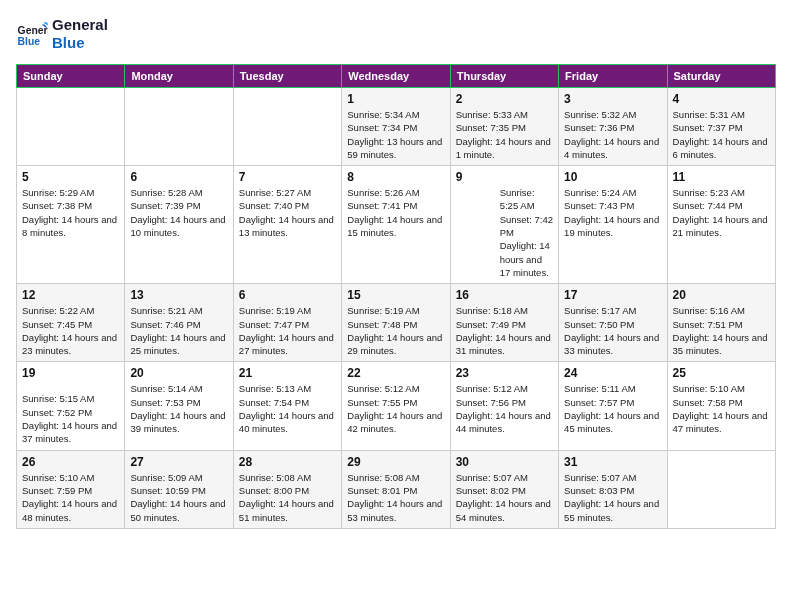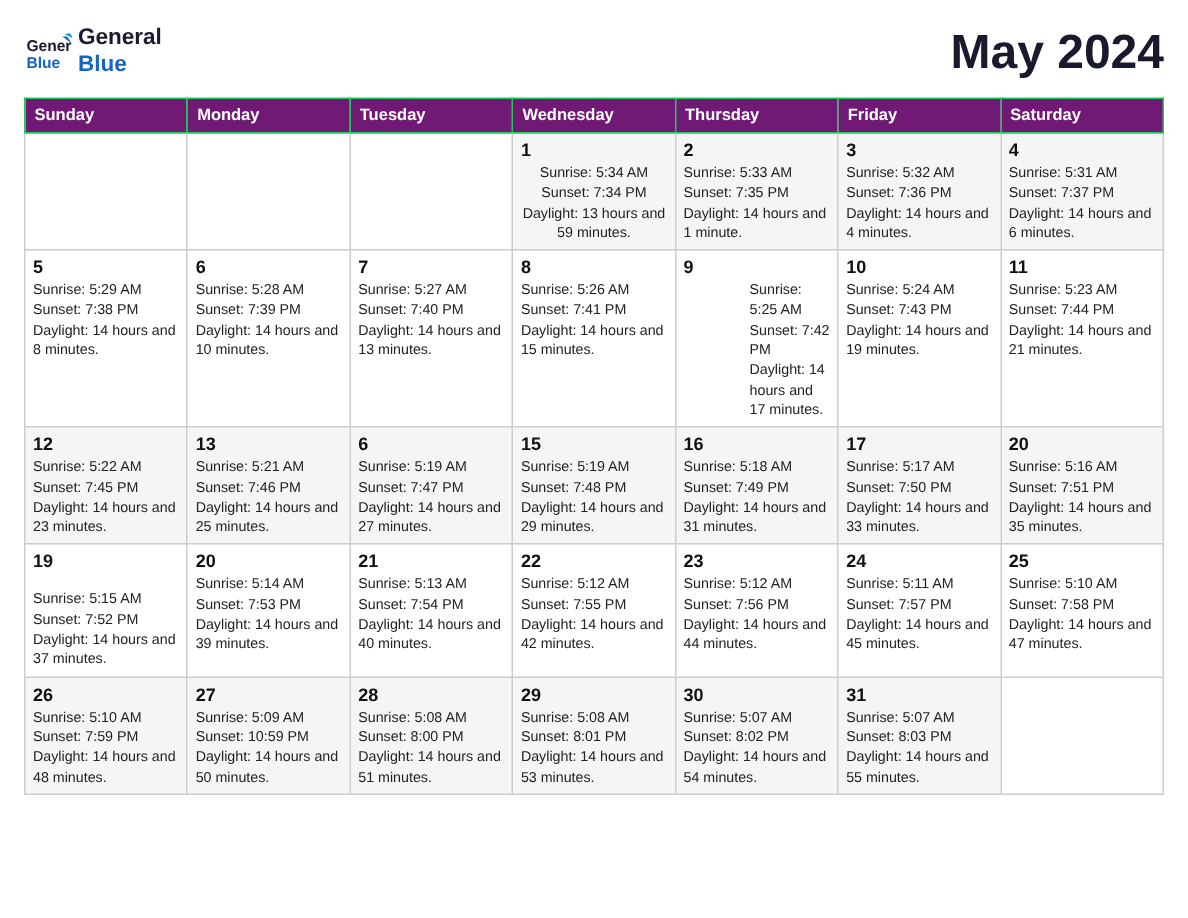--- a/index.html
+++ b/index.html
@@ -87,21 +87,20 @@
       <text x="2" y="34" font-size="13" font-weight="bold" fill="#1565c0">Blue</text>
       <polygon points="32,8 40,14 36,8" fill="#1565c0"></polygon>
       <polygon points="34,6 42,10 38,5" fill="#2196f3"></polygon>
     </svg>
     <div style="line-height:1.2">
       <div style="font-size:15px;font-weight:bold;color:#1a1a2e;">General</div>
       <div style="font-size:15px;font-weight:bold;color:#1565c0;">Blue</div>
     </div>
   </div>
   <div class="title-block">
-    <div class="calendar-title">May 2024</div>
   </div>
 </div>
 
 <table>
   <thead>
     <tr id="header-row">
         <th>Sunday</th>
         <th>Monday</th>
         <th>Tuesday</th>
         <th>Wednesday</th>
@@ -110,21 +109,21 @@
         <th>Saturday</th>
       </tr>
   </thead>
   <tbody id="calendar-body">
       <tr>
         <td class="empty-cell"></td>
         <td class="empty-cell"></td>
         <td class="empty-cell"></td>
         <td>
           <div class="day-num">1</div>
-          <div class="day-info" style="white-space: pre-line; text-align: center;">Sunrise: 5:34 AM
+          <div class="day-info" style="white-space: pre-line;">Sunrise: 5:34 AM
 Sunset: 7:34 PM
 Daylight: 13 hours and 59 minutes.</div>
         </td>
         <td>
           <div class="day-num">2</div>
           <div class="day-info" style="white-space: pre-line;">Sunrise: 5:33 AM
 Sunset: 7:35 PM
 Daylight: 14 hours and 1 minute.</div>
         </td>
         <td>

